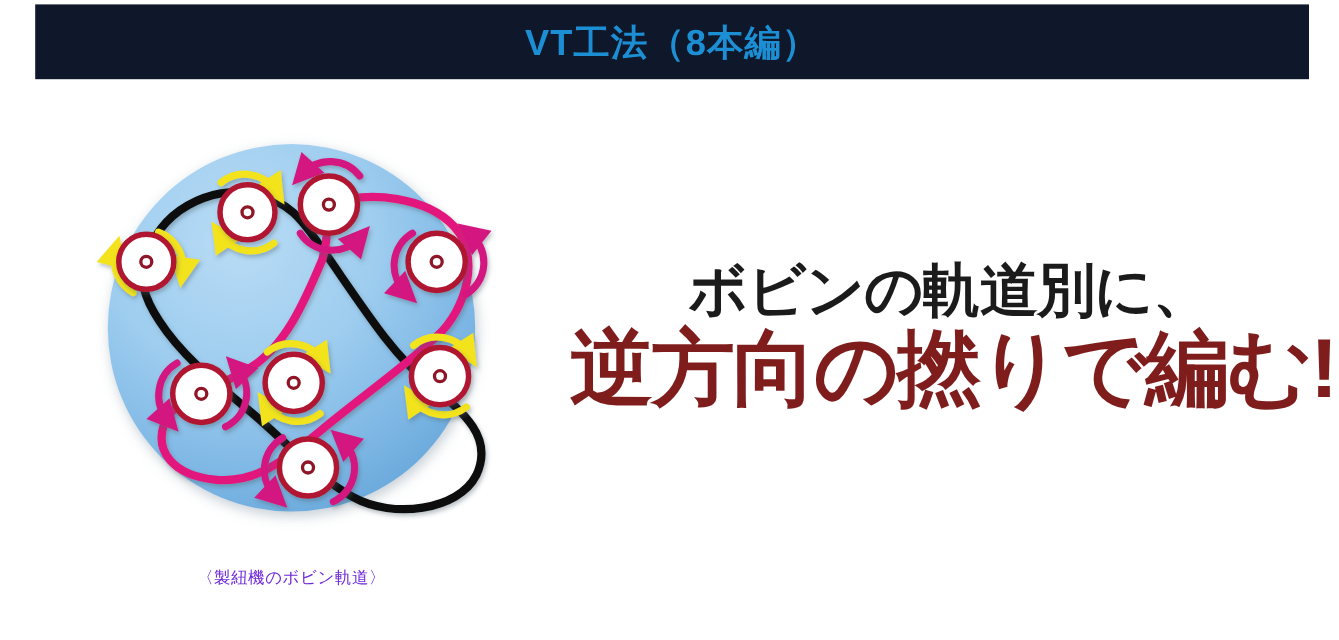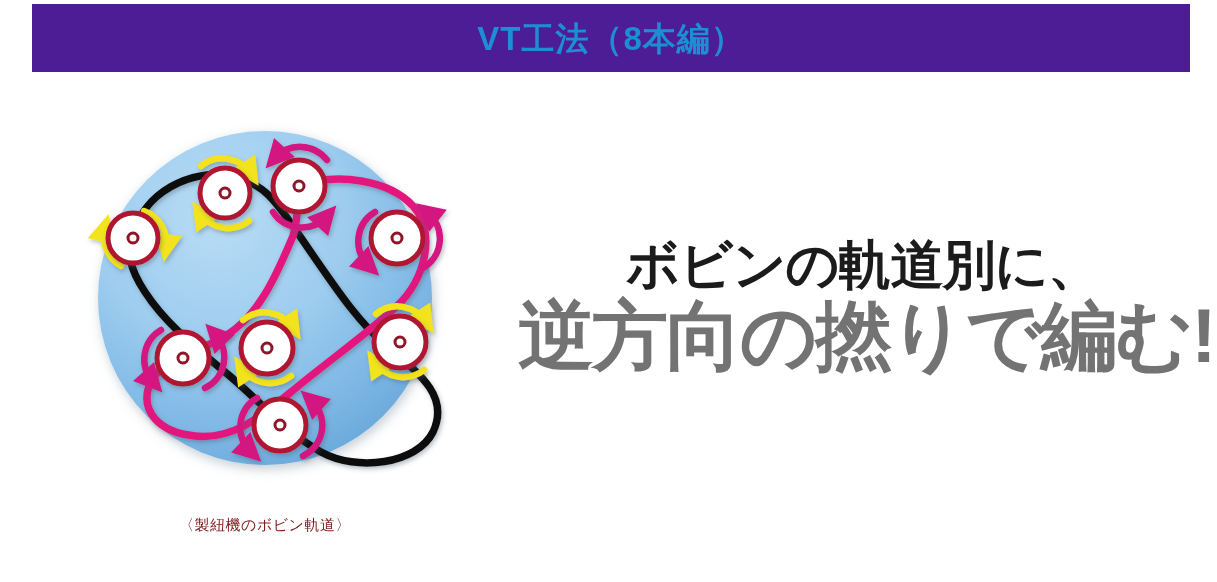--- a/index.html
+++ b/index.html
@@ -16,21 +16,21 @@
     font-family: "Liberation Sans", "DejaVu Sans", sans-serif;
   }
 
   
   #header-band {
     position: absolute;
     left: 32px;
     top: 4px;
     width: 1158px;
     height: 68px;
-    background: #4c1d95;
+    background: #0f172a;
     display: flex;
     align-items: center;
     justify-content: center;
   }
   #header-title {
     color: #1c8fd4;
     font-size: 33px;
     font-weight: bold;
     letter-spacing: 1px;
     white-space: nowrap;
@@ -51,21 +51,21 @@
     top: 0;
     width: 450px;
     height: 440px;
   }
   #diagram-caption {
     position: absolute;
     left: 0;
     top: 436px;
     width: 440px;
     text-align: center;
-    color: #7f1d1d;
+    color: #6d28d9;
     font-size: 15px;
     letter-spacing: 0.5px;
     white-space: nowrap;
   }
 
   
   #headline-block {
     position: absolute;
     left: 518px;
     top: 238px;
@@ -75,21 +75,21 @@
   #headline-line1 {
     color: #1b1b1b;
     font-size: 53px;
     font-weight: bold;
     line-height: 1.02;
     letter-spacing: -1px;
     white-space: nowrap;
     margin: 0;
   }
   #headline-line2 {
-    color: #737373;
+    color: #7f1d1d;
     font-size: 76px;
     font-weight: bold;
     line-height: 1.04;
     letter-spacing: -2px;
     white-space: nowrap;
     margin: 4px 0 0 0;
   }
 </style>
 </head>
 <body>

